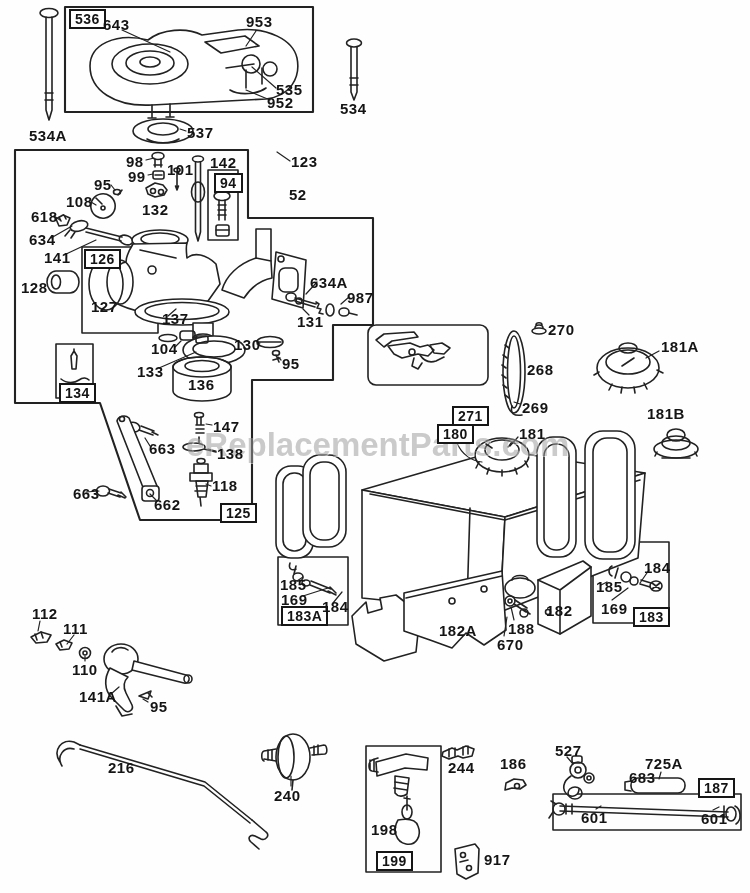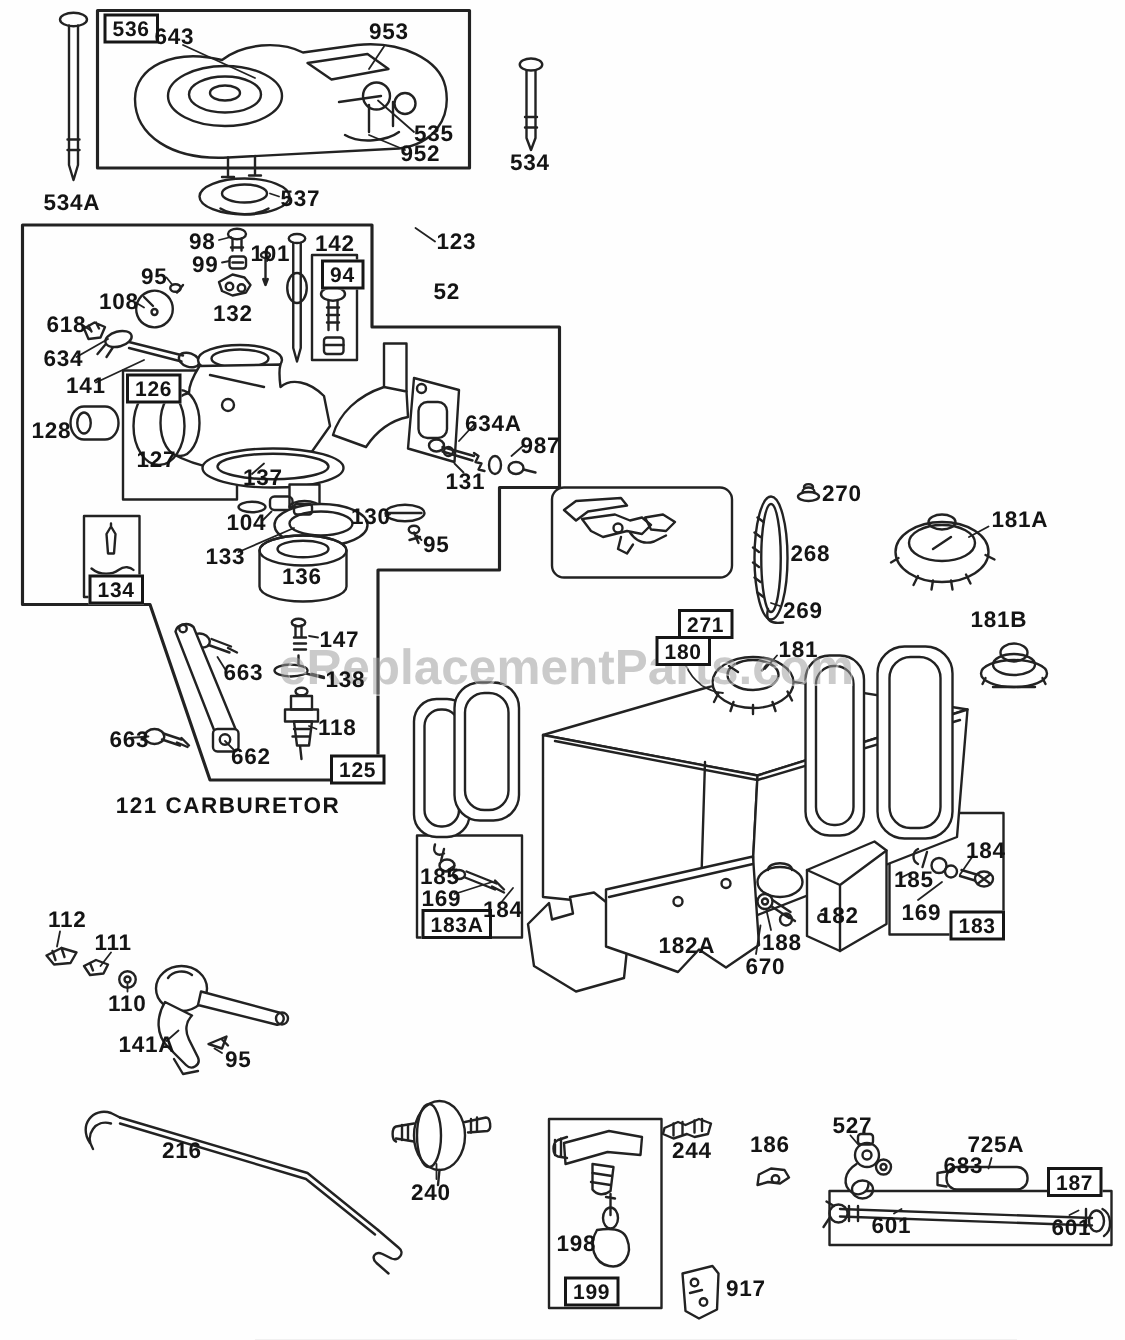--- a/index.html
+++ b/index.html
@@ -281,21 +281,20 @@
         M297,581 L303,577 M514,620 L511,607 M504,636 L507,617 M649,570 L640,583 M612,600 L628,588
         M601,585 L607,582 M40,621 L38,631 M74,635 L67,644 M85,661 L85,656 M111,694 L119,687
         M148,702 L143,699 M291,786 L291,776 M567,757 L573,764 M661,772 L659,779 M596,809 L601,806
         M713,810 L719,807"></path>
     </g>
   </svg>
 
   <div id="watermark">eReplacementParts.com</div>
 
   <div id="kit-note">
-    <div>121 CARBURETOR</div>
   </div>
 
   <div id="labels">
       <span class="part-label boxed" style="left: 69px; top: 9px;">536</span>
       <span class="part-label" style="left: 103px; top: 17px;">643</span>
       <span class="part-label" style="left: 246px; top: 14px;">953</span>
       <span class="part-label" style="left: 276px; top: 82px;">535</span>
       <span class="part-label" style="left: 267px; top: 95px;">952</span>
       <span class="part-label" style="left: 187px; top: 125px;">537</span>
       <span class="part-label" style="left: 29px; top: 128px;">534A</span>

